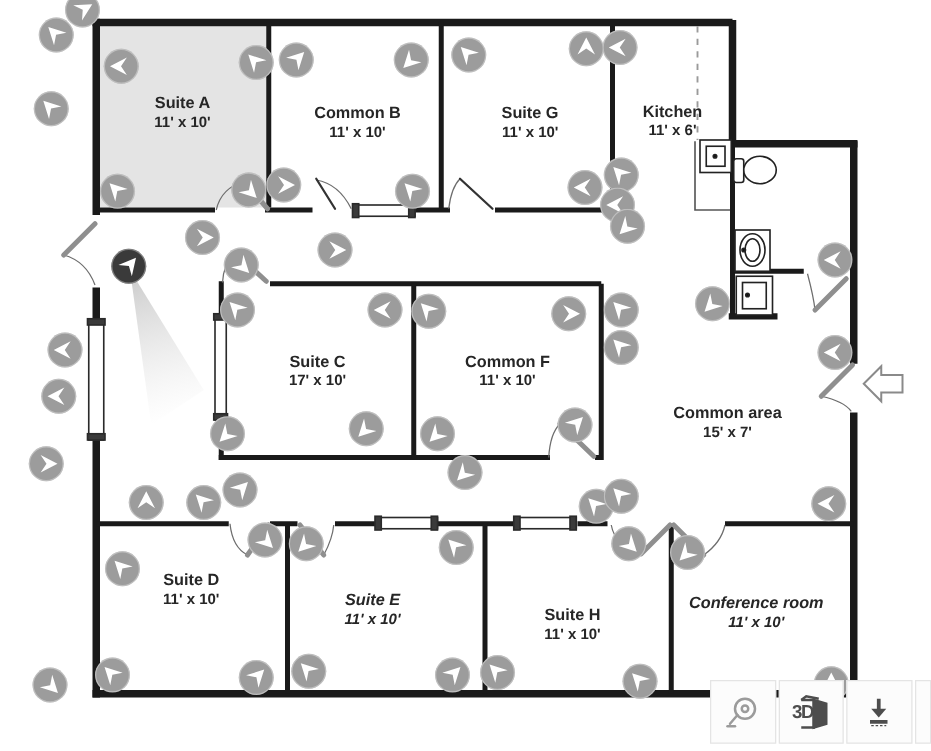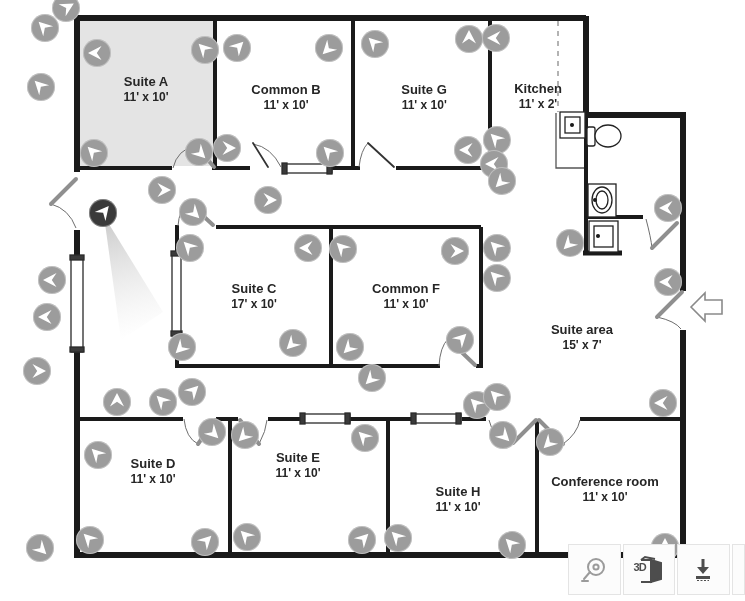--- a/index.html
+++ b/index.html
@@ -24,21 +24,21 @@
   #toolbar{
     position:absolute;left:568px;top:544px;width:177px;height:57px;
     display:flex;gap:2px;align-items:flex-start;
   }
   .tb-btn{
     width:55px;height:51px;background:#fcfcfc;border:1px solid #e4e4e4;
     display:flex;align-items:center;justify-content:center;box-sizing:border-box;
     position:relative;cursor:pointer;
   }
   .tb-btn .lbl3d{
-    font-size:11px;font-weight:bold;color:#4d4d4d;position:absolute;
+    font-size:15px;font-weight:bold;color:#4d4d4d;position:absolute;
     left:10px;top:16px;letter-spacing:-1px;
   }
 </style>
 </head>
 <body>
 
 <div id="stage">
 
   <svg id="plan-svg" width="745" height="601" viewBox="0 0 745 601">
     <defs>
@@ -176,47 +176,47 @@
       <div class="room-label" style="left: 286px; top: 98px;">
         <div class="rname">Common B</div>
         <div class="rdims">11' x 10'</div>
       </div>
       <div class="room-label" style="left: 424px; top: 98px; text-align: right;">
         <div class="rname">Suite G</div>
         <div class="rdims">11' x 10'</div>
       </div>
       <div class="room-label" style="left: 538px; top: 97px;">
         <div class="rname">Kitchen</div>
-        <div class="rdims">11' x 2'</div>
+        <div class="rdims">11' x 6'</div>
       </div>
       <div class="room-label" style="left: 254px; top: 297px;">
         <div class="rname">Suite C</div>
         <div class="rdims">17' x 10'</div>
       </div>
       <div class="room-label" style="left: 406px; top: 297px;">
         <div class="rname">Common F</div>
         <div class="rdims">11' x 10'</div>
       </div>
       <div class="room-label" style="left: 582px; top: 338px;">
-        <div class="rname">Suite area</div>
+        <div class="rname">Common area</div>
         <div class="rdims">15' x 7'</div>
       </div>
       <div class="room-label" style="left: 153px; top: 472px;">
         <div class="rname">Suite D</div>
         <div class="rdims">11' x 10'</div>
       </div>
-      <div class="room-label" style="left: 298px; top: 466px;">
+      <div class="room-label" style="left: 298px; top: 488px; font-style: italic;">
         <div class="rname">Suite E</div>
         <div class="rdims">11' x 10'</div>
       </div>
       <div class="room-label" style="left: 458px; top: 500px;">
         <div class="rname">Suite H</div>
         <div class="rdims">11' x 10'</div>
       </div>
-      <div class="room-label" style="left: 605px; top: 490px;">
+      <div class="room-label" style="left: 605px; top: 490px; font-style: italic;">
         <div class="rname">Conference room</div>
         <div class="rdims">11' x 10'</div>
       </div>
     </div>
 
   <div id="markers-layer">
       <div class="marker" style="left: 31px; top: 14px;">
         <svg width="28" height="28" viewBox="0 0 28 28">
           <path d="M14 5 L21 18.5 L14 13.8 L7 18.5 Z" fill="#ffffff" transform="rotate(315 14 14)"></path>
         </svg>

